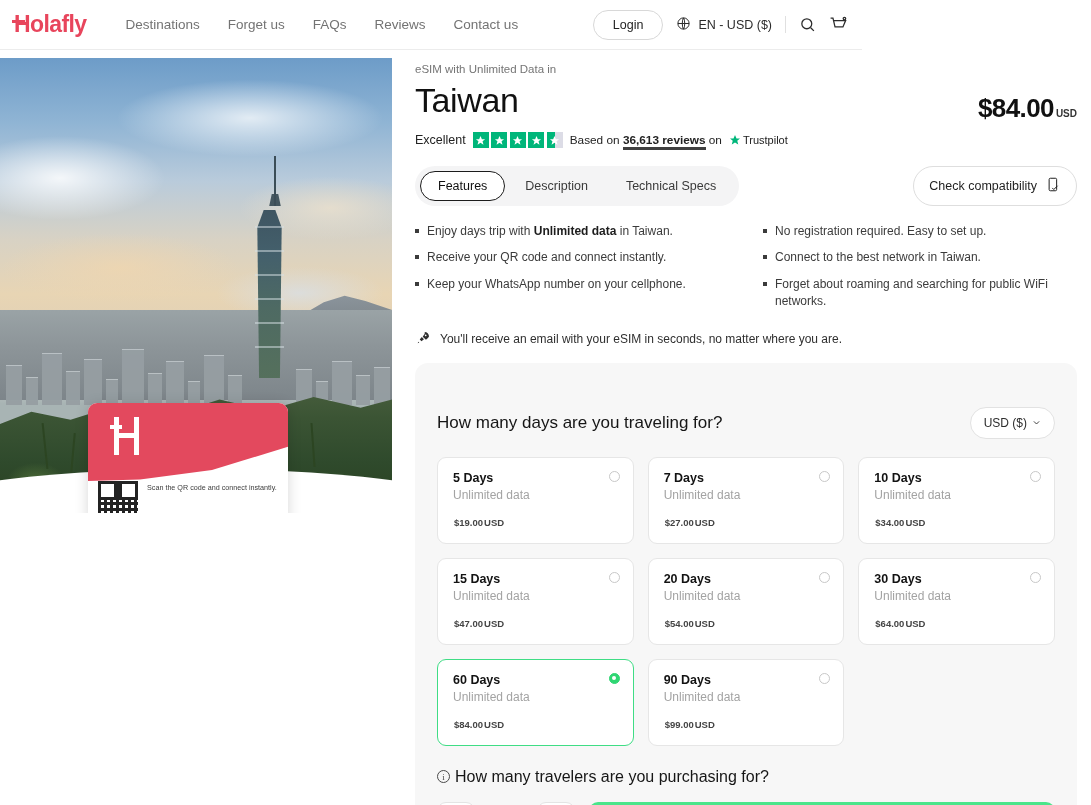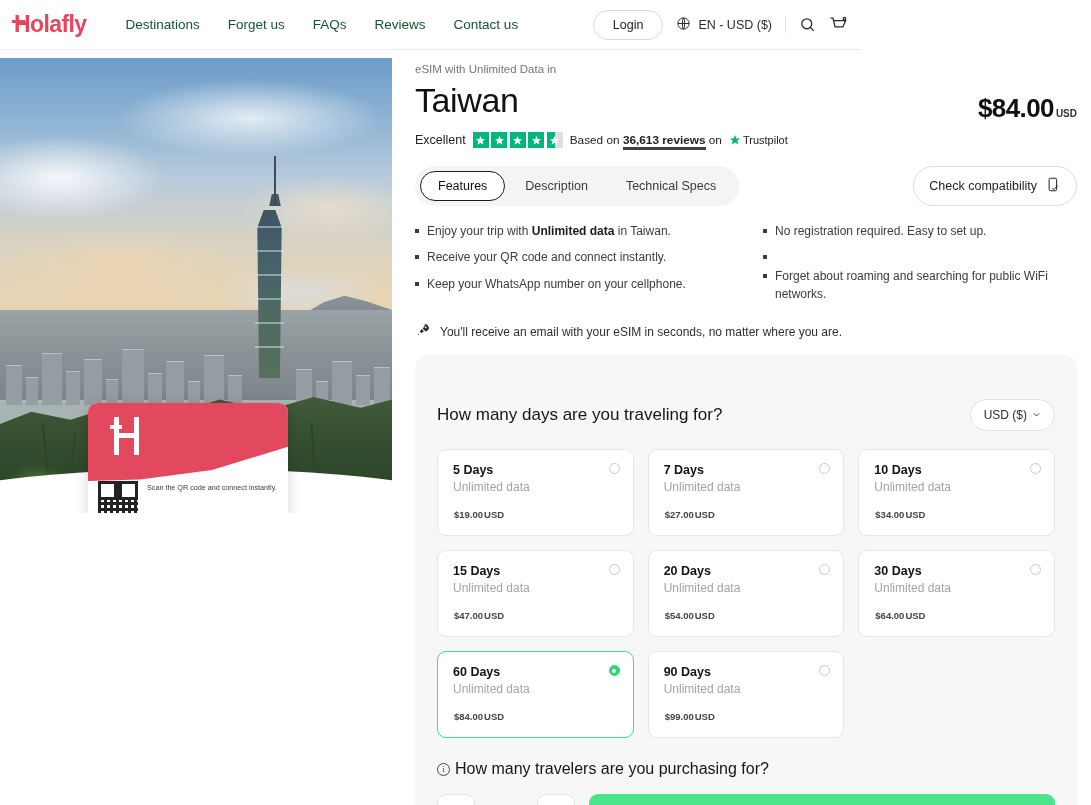--- a/index.html
+++ b/index.html
@@ -25,21 +25,21 @@
     font-size: 23px; font-weight: 700;
     color: #e8455c; letter-spacing: -0.6px;
     position: relative; white-space: nowrap;
   }
   .logo .bar {
     position: absolute; left: -2px; top: 9px;
     width: 13px; height: 2.6px; background: #e8455c;
   }
   .nav { display: flex; align-items: center; margin-left: 39px; gap: 28px; }
   .nav a {
-    font-size: 13.5px; color: #14532d; text-decoration: none; white-space: nowrap;
+    font-size: 13.5px; color: #737373; text-decoration: none; white-space: nowrap;
   }
   .header-right {
     margin-left: auto; display: flex; align-items: center; gap: 13px; margin-right: 14px;
   }
   .login-btn {
     border: 1px solid #d8d8d8; border-radius: 18px;
     padding: 7px 19px; font-size: 12.5px; background: #fff; color: #222;
     cursor: pointer; font-family: inherit;
   }
   .lang {
@@ -443,38 +443,39 @@
               <path d="M10 17.5l2.5 2.5 6-6" stroke="#1f1f1f"></path>
           </svg>
         </span>
       </button>
     </div>
 
     <div class="features">
       <div class="feat-col">
         <div class="feat">
           <span class="bullet"></span>
-          <span><span>Enjoy your trip with </span><b>Unlimited data</b><span> in Taiwan.</span></span>
+          <span><span>Enjoy days trip with </span><b>Unlimited data</b><span> in Taiwan.</span></span>
         </div>
         <div class="feat">
           <span class="bullet"></span>
           <span>Receive your QR code and connect instantly.</span>
         </div>
         <div class="feat">
           <span class="bullet"></span>
           <span>Keep your WhatsApp number on your cellphone.</span>
         </div>
       </div>
       <div class="feat-col right">
         <div class="feat">
           <span class="bullet"></span>
           <span>No registration required. Easy to set up.</span>
         </div>
         <div class="feat">
           <span class="bullet"></span>
+          <span>Connect to the best network in Taiwan.</span>
         </div>
         <div class="feat">
           <span class="bullet"></span>
           <span>Forget about roaming and searching for public WiFi networks.</span>
         </div>
       </div>
     </div>
 
     <div class="note-row">
       <span>

